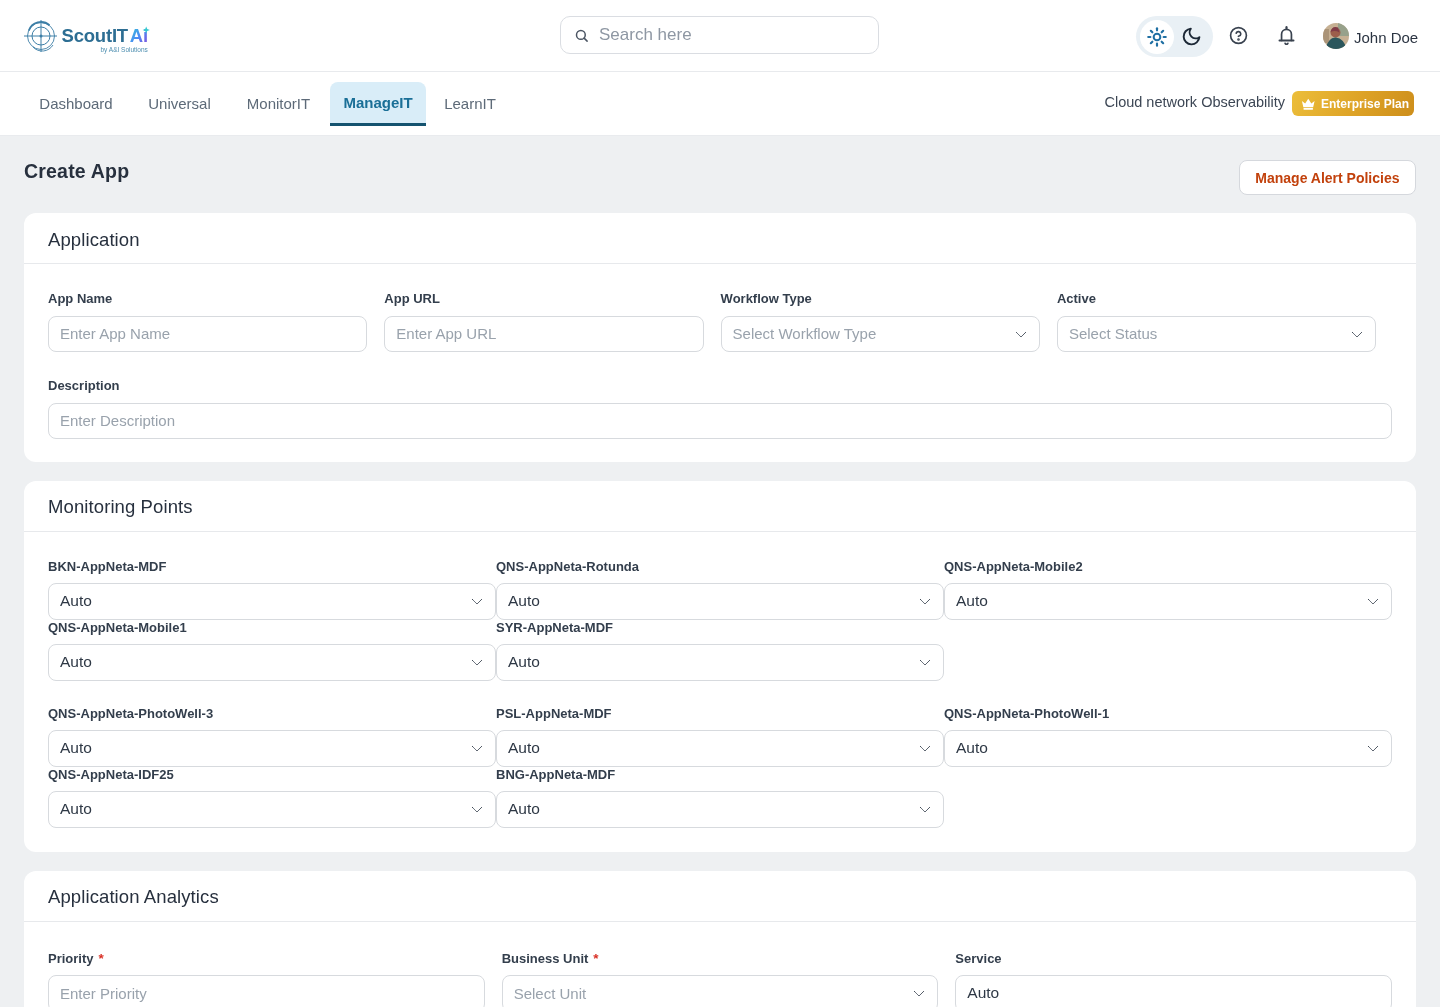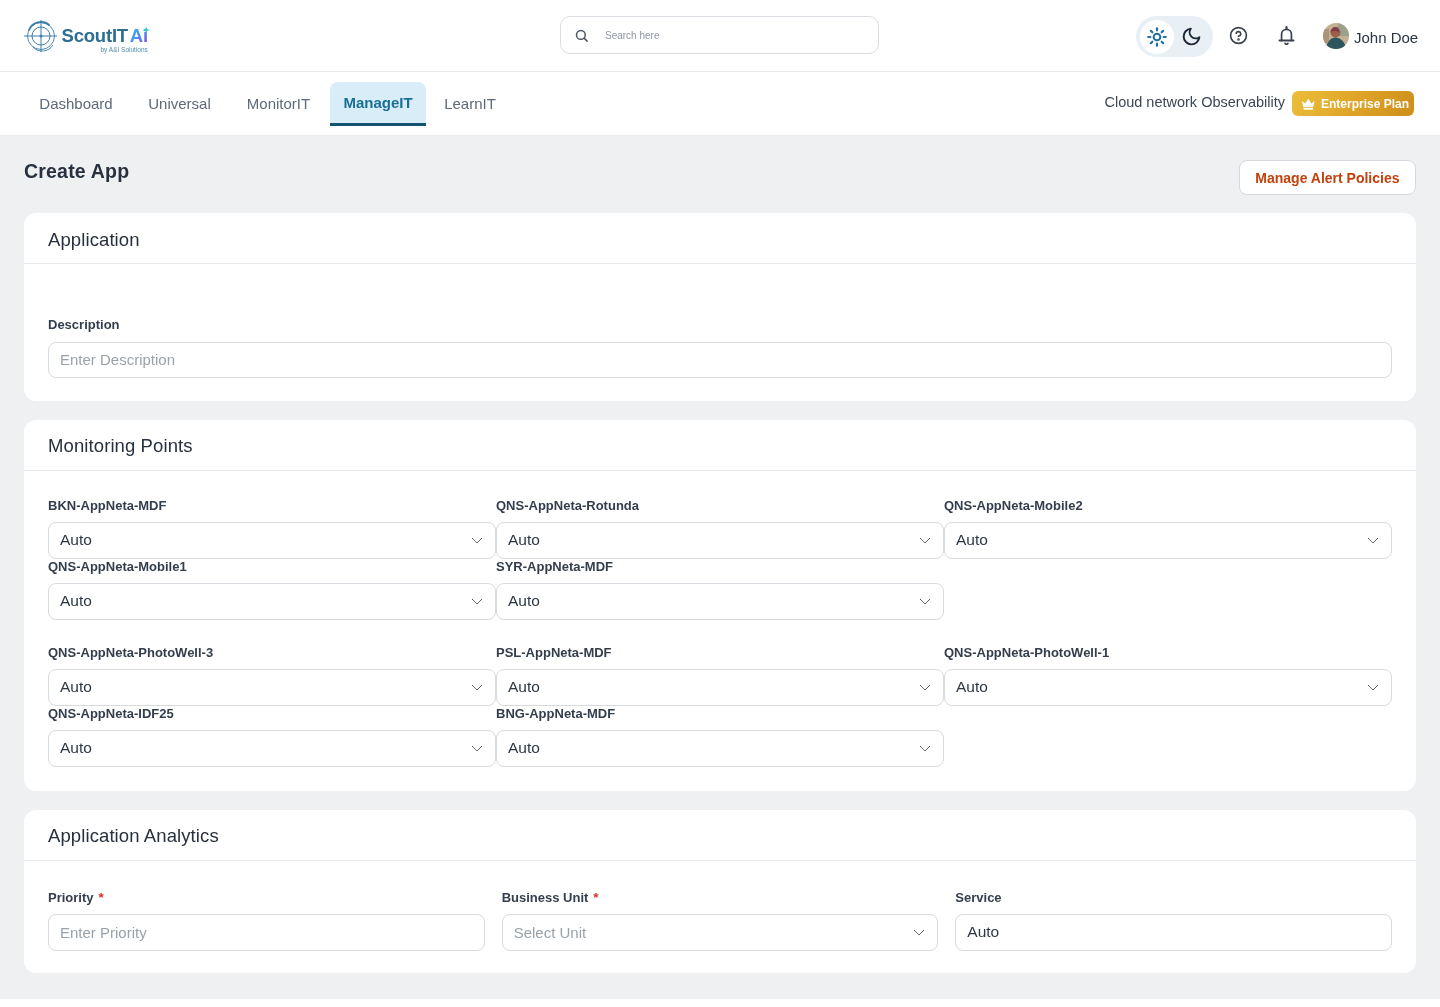--- a/index.html
+++ b/index.html
@@ -2,21 +2,21 @@
 <html><head>
 <meta charset="utf-8">
 <style>
 * { margin:0; padding:0; box-sizing:border-box; }
 html,body { width:1440px; height:1007px; overflow:hidden; font-family:"Liberation Sans",sans-serif; background:#eef0f2; }
 
 .hdr { position:relative; height:72px; background:#fff; border-bottom:1px solid #e8eaed; }
 .logo { position:absolute; left:24px; top:12px; width:160px; height:48px; }
 .search { position:absolute; left:560px; top:16px; width:319px; height:38px; border:1px solid #dadde2; border-radius:10px; background:#fff; display:flex; align-items:center; padding-left:13px; }
 .search svg { flex:0 0 auto; }
-.search span { margin-left:16px; font-size:10px; color:#8e97a3; }
+.search span { margin-left:10px; font-size:17px; color:#8e97a3; }
 .toggle { position:absolute; left:1136px; top:16px; width:77px; height:41px; border-radius:21px; background:#e9f0f5; }
 .toggle .sunbtn { position:absolute; left:4px; top:3.5px; width:34px; height:34px; border-radius:50%; background:#fff; display:flex; align-items:center; justify-content:center; }
 .moon { position:absolute; left:45px; top:10px; }
 .iconbtn { position:absolute; top:26px; }
 .avatar { position:absolute; left:1323px; top:23px; width:26px; height:26px; border-radius:50%; overflow:hidden; }
 .uname { position:absolute; left:1354px; top:28.5px; font-size:15px; color:#2b3442; }
 
 .nav { height:64px; background:#fff; border-bottom:1px solid #e9ebee; display:flex; align-items:center; padding:0 24px; position:relative;text-align:right; }
 .tabs { display:flex; height:44px; }
 .tab { display:flex; align-items:center; justify-content:center; font-size:15px; color:#5d6a78; }
@@ -146,20 +146,38 @@
   <div class="title-row">
     <h1>Create App</h1>
     <button class="btn-outline">Manage Alert Policies</button>
   </div>
 
   <div class="card">
     <div class="card-h">
         <h2>Application</h2>
       </div>
     <div class="card-b">
+      <div class="row4">
+        <div>
+            <div class="lbl">App Name</div>
+            <div class="inp">Enter App Name</div>
+          </div>
+        <div>
+            <div class="lbl">App URL</div>
+            <div class="inp">Enter App URL</div>
+          </div>
+        <div>
+            <div class="lbl">Workflow Type</div>
+            <div class="inp sel">Select Workflow Type</div>
+          </div>
+        <div>
+            <div class="lbl">Active</div>
+            <div class="inp sel">Select Status</div>
+          </div>
+      </div>
       <div style="margin-top:26px">
         <div class="lbl">Description</div>
         <div class="inp">Enter Description</div>
       </div>
     </div>
   </div>
 
   <div class="card">
     <div class="card-h">
         <h2>Monitoring Points</h2>

